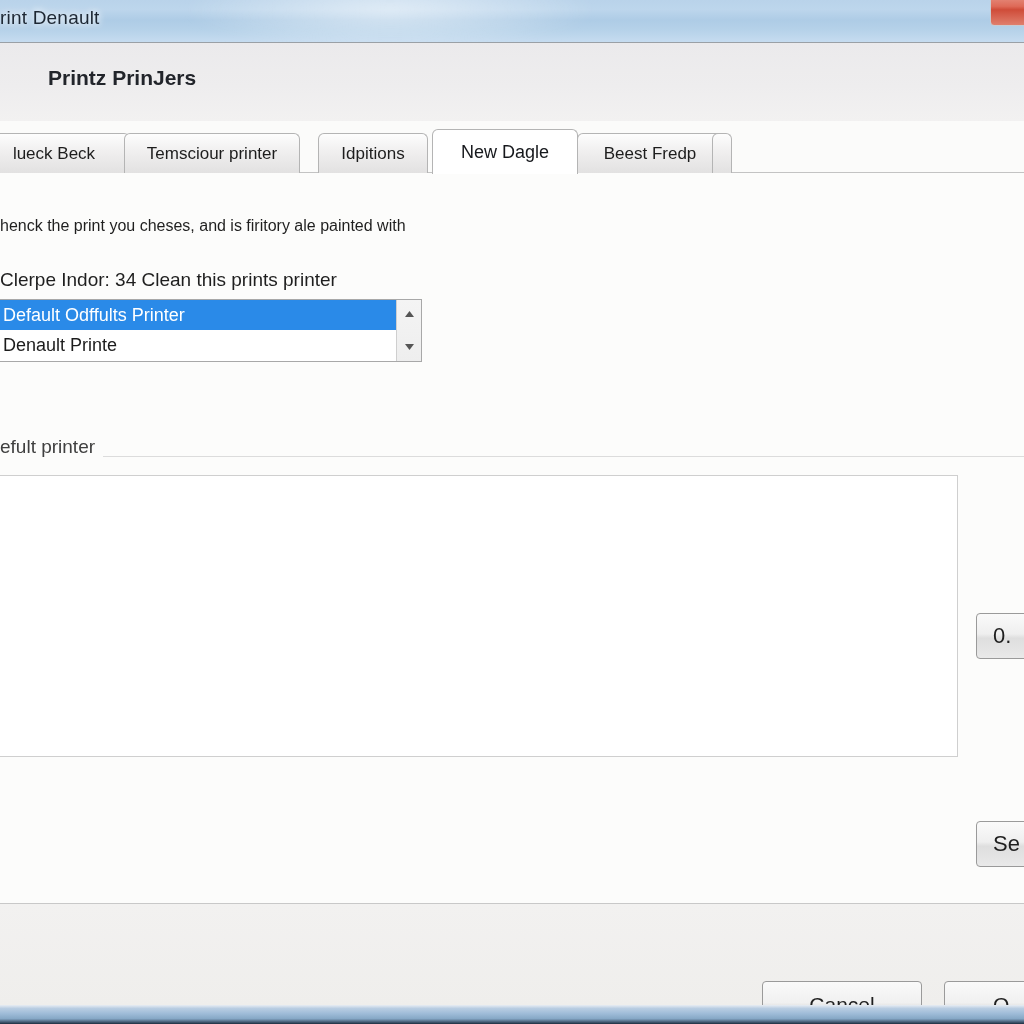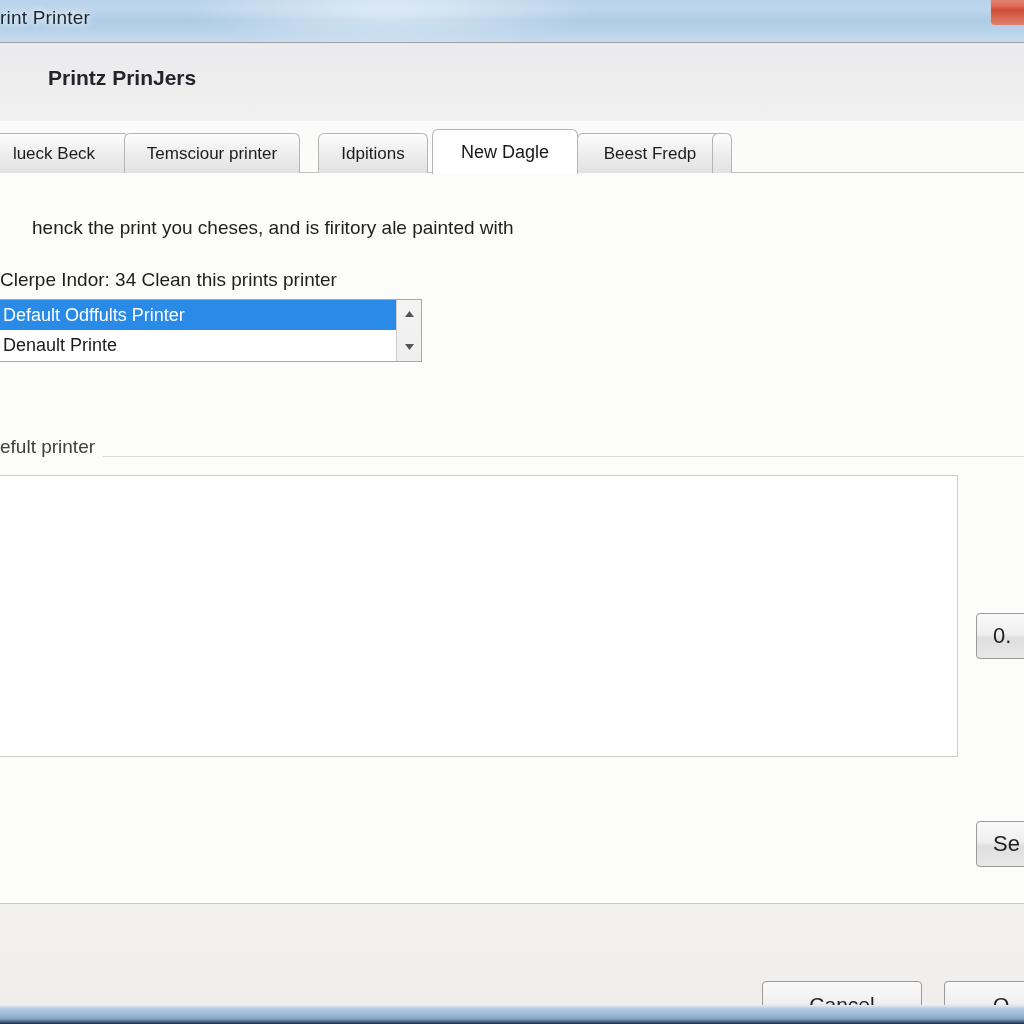--- a/index.html
+++ b/index.html
@@ -144,24 +144,23 @@
     top: 130px;
     width: 1024px;
     height: 730px;
     background: #fcfcfb;
   }
 
   .desc-text {
     position: absolute;
     left: 0px;
     top: 44px;
-    font-size: 19px;
+    font-size: 16px;
     color: #1f1f1f;
     white-space: nowrap;
-    padding-left: 32px;
   }
 
   .list-label {
     position: absolute;
     left: 0px;
     top: 96px;
     font-size: 19px;
     color: #1f1f1f;
     white-space: nowrap;
   }
@@ -322,21 +321,21 @@
       #1b2a38 100%);
   }
 </style>
 </head>
 <body>
 
 <div id="root">
 
   <div class="titlebar">
     <div class="glow"></div>
-    <div class="title-text">rint Printer</div>
+    <div class="title-text">rint Denault</div>
     <div class="close-btn"></div>
   </div>
 
   <div class="dialog">
 
     <div class="header-band">
       <div class="header-title">Printz PrinJers</div>
     </div>
 
     <div class="tabstrip">

